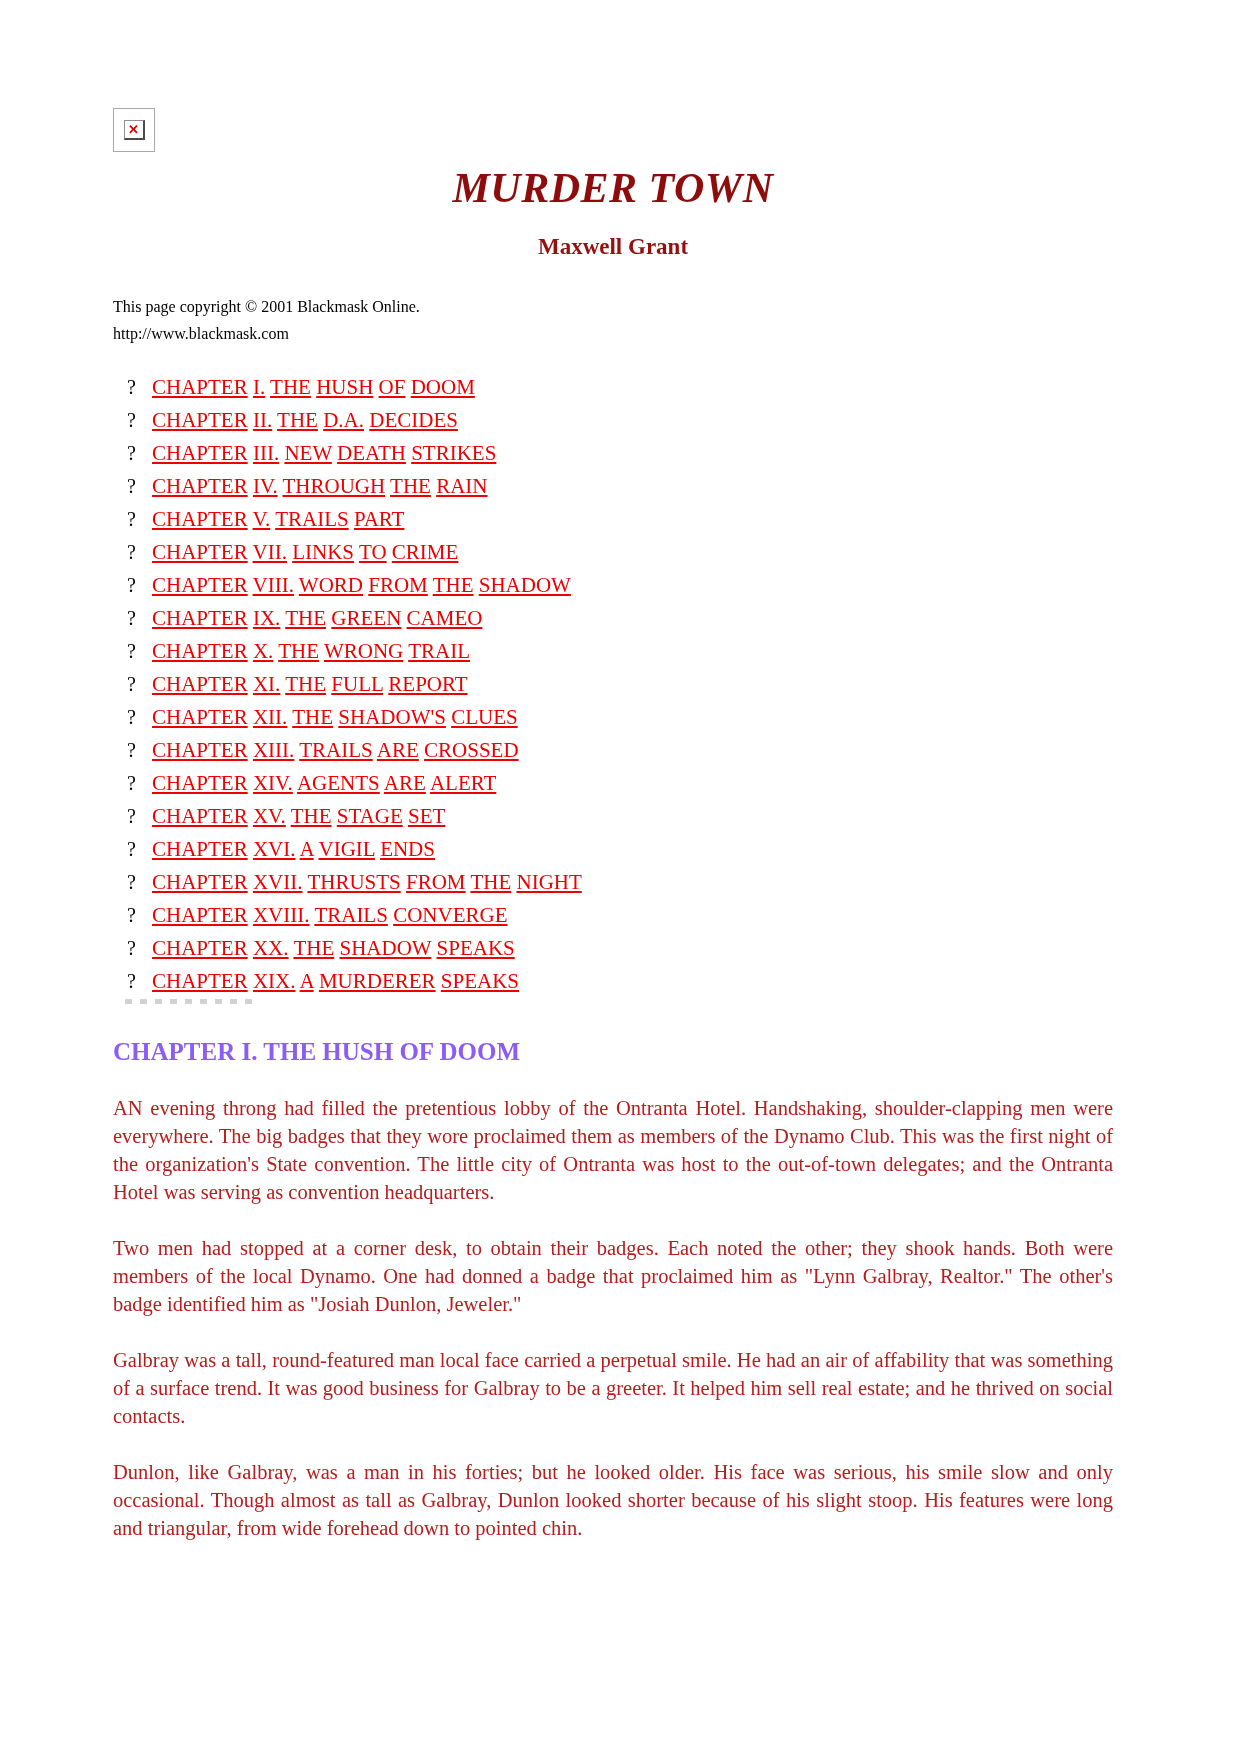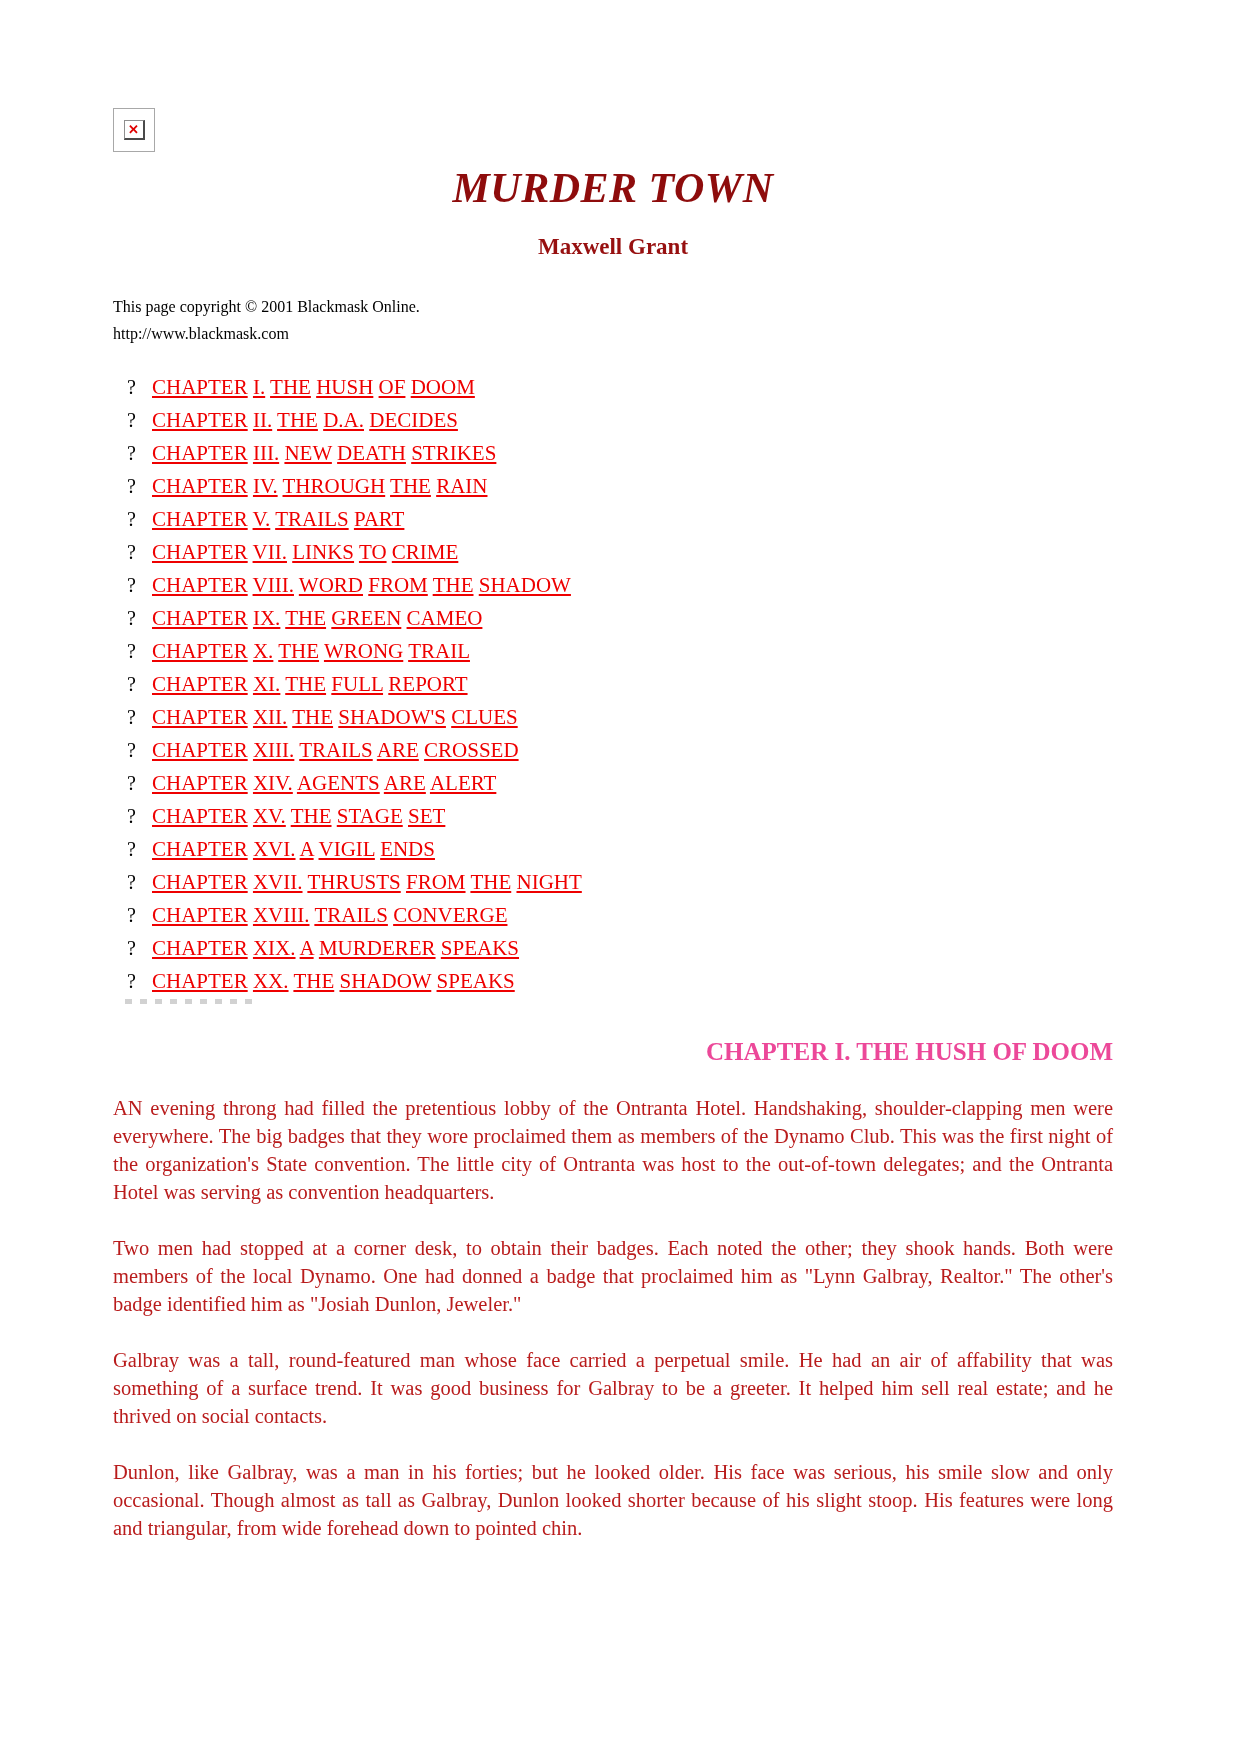--- a/index.html
+++ b/index.html
@@ -99,24 +99,24 @@
     width: 132px;
     height: 5px;
     background: repeating-linear-gradient(90deg,
       #b9b9b9 0px, #b9b9b9 7px,
       transparent 7px, transparent 15px);
     opacity: 0.65;
   }
 
   h2.chapter-heading {
     margin: 34px 0 0 0;
-    text-align: right;
+    text-align: left;
     font-size: 25px;
     font-weight: bold;
-    color: #ec4899;
+    color: #8b5cf6;
   }
 
   .chapter-body p {
     margin: 28px 0 0 0;
     font-size: 20.5px;
     line-height: 28px;
     text-align: justify;
     color: #b91c1c;
   }
 </style>
@@ -205,36 +205,36 @@
 
       <li class="toc-item">
         <span class="bullet">?</span><a class="chapter-link"><span class="w">CHAPTER</span> <span class="w">XVII.</span> <span class="w">THRUSTS</span> <span class="w">FROM</span> <span class="w">THE</span> <span class="w">NIGHT</span></a>
       </li>
 
       <li class="toc-item">
         <span class="bullet">?</span><a class="chapter-link"><span class="w">CHAPTER</span> <span class="w">XVIII.</span> <span class="w">TRAILS</span> <span class="w">CONVERGE</span></a>
       </li>
 
       <li class="toc-item">
+        <span class="bullet">?</span><a class="chapter-link"><span class="w">CHAPTER</span> <span class="w">XX.</span> <span class="w">THE</span> <span class="w">SHADOW</span> <span class="w">SPEAKS</span></a>
+      </li>
+
+      <li class="toc-item">
         <span class="bullet">?</span><a class="chapter-link"><span class="w">CHAPTER</span> <span class="w">XIX.</span> <span class="w">A</span> <span class="w">MURDERER</span> <span class="w">SPEAKS</span></a>
       </li>
-
-      <li class="toc-item">
-        <span class="bullet">?</span><a class="chapter-link"><span class="w">CHAPTER</span> <span class="w">XX.</span> <span class="w">THE</span> <span class="w">SHADOW</span> <span class="w">SPEAKS</span></a>
-      </li>
     </ul>
 
   <div class="clipped-artifact"></div>
 
   <h2 class="chapter-heading">CHAPTER I. THE HUSH OF DOOM</h2>
 
   <div class="chapter-body">
 
       <p>AN evening throng had filled the pretentious lobby of the Ontranta Hotel. Handshaking, shoulder-clapping men were everywhere. The big badges that they wore proclaimed them as members of the Dynamo Club. This was the first night of the organization's State convention. The little city of Ontranta was host to the out-of-town delegates; and the Ontranta Hotel was serving as convention headquarters.</p>
 
       <p>Two men had stopped at a corner desk, to obtain their badges. Each noted the other; they shook hands. Both were members of the local Dynamo. One had donned a badge that proclaimed him as "Lynn Galbray, Realtor." The other's badge identified him as "Josiah Dunlon, Jeweler."</p>
 
-      <p>Galbray was a tall, round-featured man whose face carried a perpetual smile. He had an air of affability that was something of a surface trend. It was good business for Galbray to be a greeter. It helped him sell real estate; and he thrived on social contacts.</p>
+      <p>Galbray was a tall, round-featured man local face carried a perpetual smile. He had an air of affability that was something of a surface trend. It was good business for Galbray to be a greeter. It helped him sell real estate; and he thrived on social contacts.</p>
 
       <p>Dunlon, like Galbray, was a man in his forties; but he looked older. His face was serious, his smile slow and only occasional. Though almost as tall as Galbray, Dunlon looked shorter because of his slight stoop. His features were long and triangular, from wide forehead down to pointed chin.</p>
     </div>
 
 </div>
 
 </body></html>

